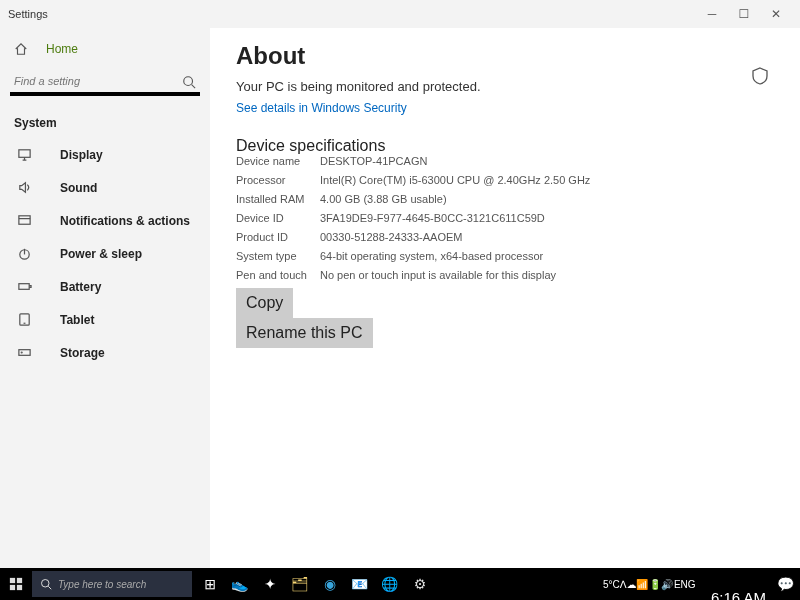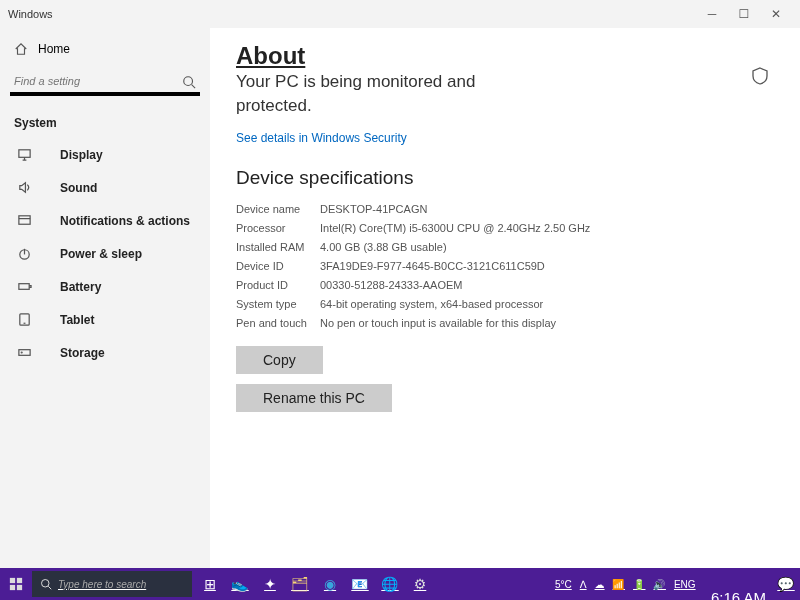--- a/index.html
+++ b/index.html
@@ -2,56 +2,56 @@
 <html><head>
 <meta charset="utf-8">
 <style>
   * { box-sizing: border-box; margin: 0; padding: 0; font-family: "Segoe UI", sans-serif; }
   body { width: 800px; height: 600px; overflow: hidden; background: #f3f3f3; display: flex; flex-direction: column; }
   .titlebar { height: 28px; background: #f3f3f3; display: flex; align-items: center; padding: 0 8px; font-size: 11px; color: #333; }
   .titlebar .title { flex: 1; }
   .titlebar .winbtn { width: 32px; text-align: center; font-size: 12px; color: #555; cursor: pointer; }
   .app { flex: 1; display: flex; background: #fff; overflow: hidden; }
   .sidebar { width: 210px; background: #f3f3f3; display: flex; flex-direction: column; padding-top: 6px; }
-  .home { display: flex; align-items: center; gap: 10px; padding: 8px 14px; font-size: 12px; color: #000000; cursor: pointer; }
+  .home { display: flex; align-items: center; gap: 18px; padding: 8px 14px; font-size: 12px; color: #4d7c0f; cursor: pointer; }
   .home .icon { width: 14px; height: 14px; }
   .search-wrap { margin: 6px 10px 10px 10px; position: relative; }
   .search-wrap input { width: 100%; height: 26px; border: none; border-bottom: 4px solid #000000; background: transparent; font-size: 11px; padding: 0 26px 0 4px; color: #555; font-style: italic; outline: none; }
   .search-wrap .search-icon { position: absolute; right: 4px; top: 5px; width: 14px; height: 14px; }
   .category { padding: 10px 14px 8px 14px; font-size: 12px; font-weight: 600; color: #222; }
   .navlist { flex: 1; overflow-y: auto; }
   .navitem { display: flex; align-items: flex-end; gap: 28px; padding: 9px 14px; font-size: 12px; color: #222; cursor: pointer; border-left: 3px solid transparent; font-weight: bold; }
   .navitem .icon { width: 15px; height: 15px; flex-shrink: 0; }
   .main { flex: 1; padding: 14px 26px; overflow-y: auto; position: relative; }
-  h1 { font-size: 24px; font-weight: 600; color: #222; margin-bottom: 0; text-decoration: underline; }
-  .subhead { font-size: 17px; color: #333; margin-bottom: 10px; max-width: 260px; line-height: 1.4; }
+  h1 { font-size: 24px; font-weight: 600; color: #222; margin-bottom: 8px; }
+  .subhead { font-size: 13px; color: #333; margin-bottom: 2px; max-width: 260px; line-height: 1.4; }
   .link { font-size: 12px; color: #0067c0; cursor: pointer; margin-bottom: 22px; display: inline-block; }
-  h2 { font-size: 19px; font-weight: 400; color: #222; margin-bottom: 14px; }
+  h2 { font-size: 16px; font-weight: 400; color: #222; }
   .spec-table { font-size: 11px; color: #555; }
   .spec-row { display: flex; margin-bottom: 7px; }
   .spec-label { width: 84px; flex-shrink: 0; }
   .spec-value { flex: 1; max-width: 320px; }
-  .btn { display: inline-block; background: #ccc; border: none; padding: 6px 27px; font-size: 14px; color: #222; cursor: pointer; margin-top: 10px; margin-right: 8px; }
+  .btn { display: inline-block; background: #ccc; border: none; padding: 6px 10px; font-size: 16px; color: #222; cursor: pointer; margin-right: 8px; }
   .shield-badge { position: absolute; top: 38px; right: 30px; width: 20px; height: 20px; }
-  .taskbar { height: 32px; background: #4c1d95; display: flex; align-items: center; color: #fff; font-size: 10px; text-decoration: underline; }
+  .taskbar { height: 32px; background: #000000; display: flex; align-items: center; color: #fff; font-size: 10px; }
   .taskbar .start { width: 32px; display: flex; align-items: center; justify-content: center; cursor: pointer; }
   .taskbar .searchbox { display: flex; align-items: center; background: #2a303f; height: 26px; width: 160px; padding: 0 8px; gap: 6px; color: #aaa; font-style: italic; cursor: text; }
   .taskbar .tbicons { display: flex; align-items: center; gap: 2px; margin-left: 4px; }
   .taskbar .tbicon { width: 28px; height: 28px; display: flex; align-items: center; justify-content: center; cursor: pointer; font-size: 14px; }
   .taskbar .spacer { flex: 1; }
-  .taskbar .tray { display: flex; align-items: center; gap: 8px; padding: 0 6px; }
+  .taskbar .tray { display: flex; align-items: center; padding: 0 6px; }
   .taskbar .clock { text-align: right; line-height: 1.1; font-size: 15px; padding: 0 6px; margin-top: 44px; }
   svg { stroke: #555; fill: none; stroke-width: 1.3; }
   .taskbar svg { stroke: #ddd; }
 </style>
 </head>
 <body>
 
 <div class="titlebar">
-  <span class="title">Windows</span>
+  <span class="title">Settings</span>
   <span class="winbtn">─</span>
   <span class="winbtn">☐</span>
   <span class="winbtn">✕</span>
 </div>
 
 <div class="app">
 
   <div class="sidebar">
     <div class="home">
       <svg class="icon" viewBox="0 0 16 16">

